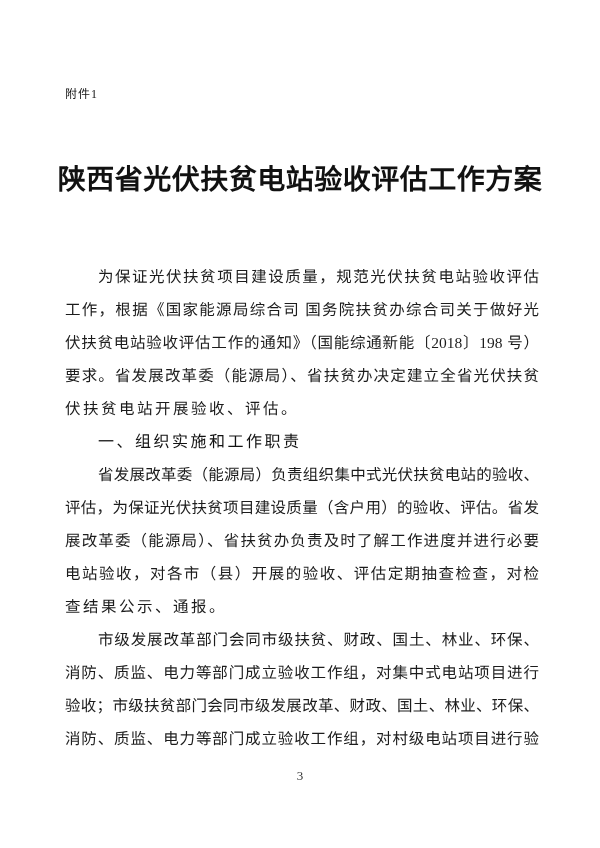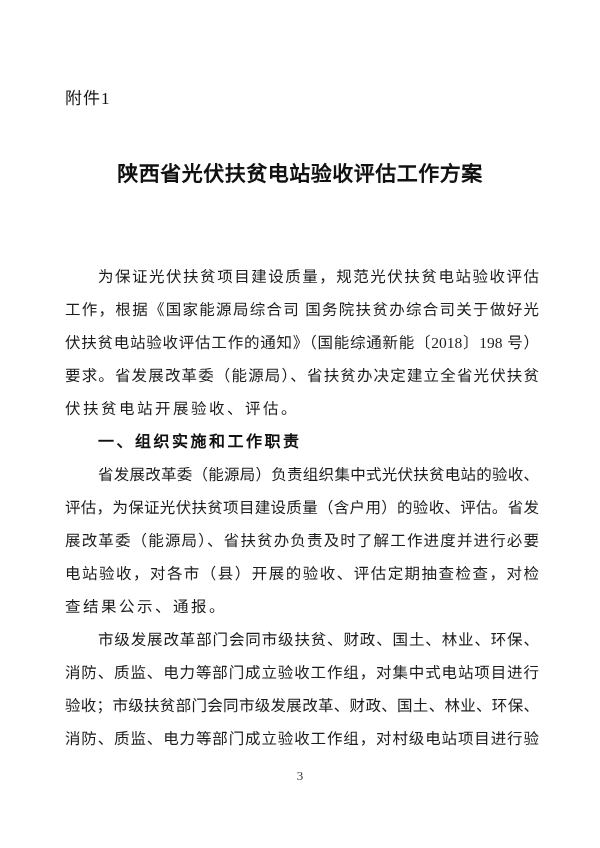--- a/index.html
+++ b/index.html
@@ -14,33 +14,33 @@
     background: #ffffff;
     overflow: hidden;
     font-family: "Liberation Serif", "DejaVu Serif", serif;
     color: #1c1c1c;
   }
   .attachment {
     position: absolute;
     left: 65px;
     top: 84px;
     font-family: Liberation Serif, serif;
-    font-size: 17px;
+    font-size: 12px;
     letter-spacing: 1px;
     color: #141414;
   }
   .doc-title {
     position: absolute;
     top: 157px;
     left: 0;
     width: 600px;
     margin: 0;
     text-align: center;
     font-family: "Liberation Serif", "DejaVu Serif", serif;
-    font-size: 21px;
+    font-size: 28px;
     font-weight: 700;
     letter-spacing: 0.5px;
     color: #111111;
   }
   .doc-body {
     position: absolute;
     left: 65px;
     top: 240px;
     width: 474px;
     margin-top: 20px;
@@ -64,21 +64,21 @@
   }
   .line.indent {
     padding-left: 33px;
   }
   .heading-line {
     height: 33px;
     line-height: 33px;
     padding-left: 33px;
     font-family: "DejaVu Sans", "Liberation Sans", sans-serif;
     font-size: 16px;
-    font-weight: 700;
+    font-weight: 400;
     letter-spacing: 2.5px;
     color: #111111;
     white-space: nowrap;
   }
   .page-number {
     position: absolute;
     top: 766px;
     left: 0;
     width: 600px;
     height: 20px;

